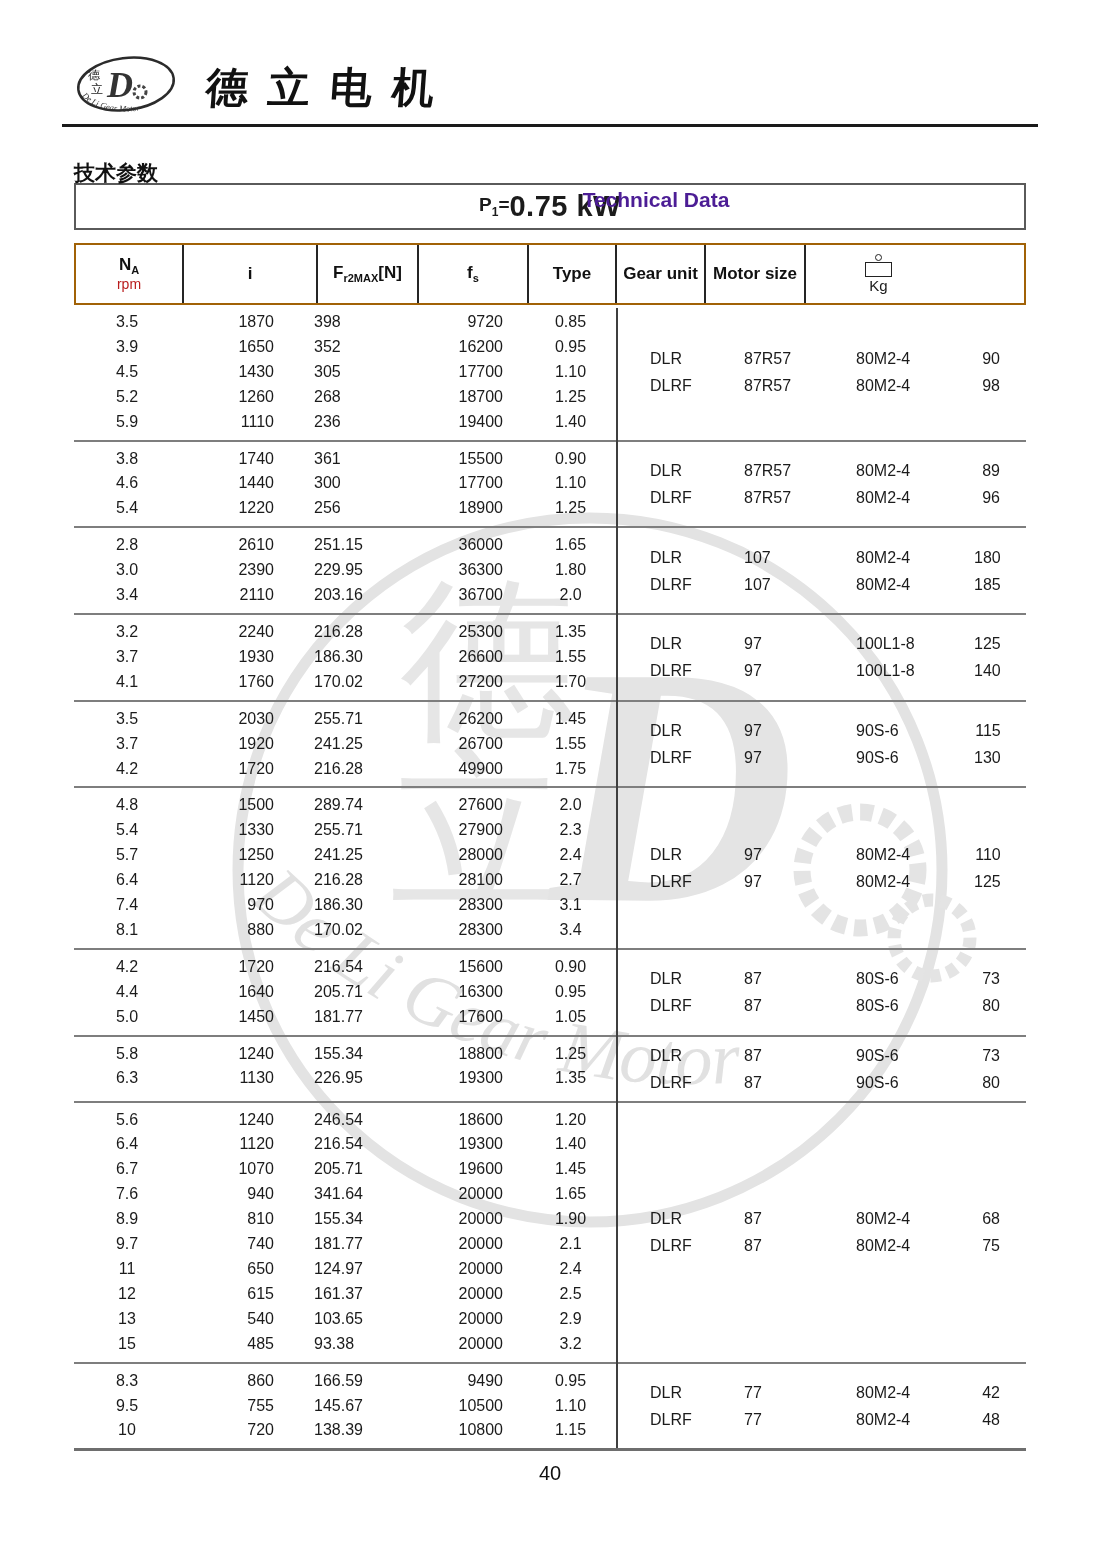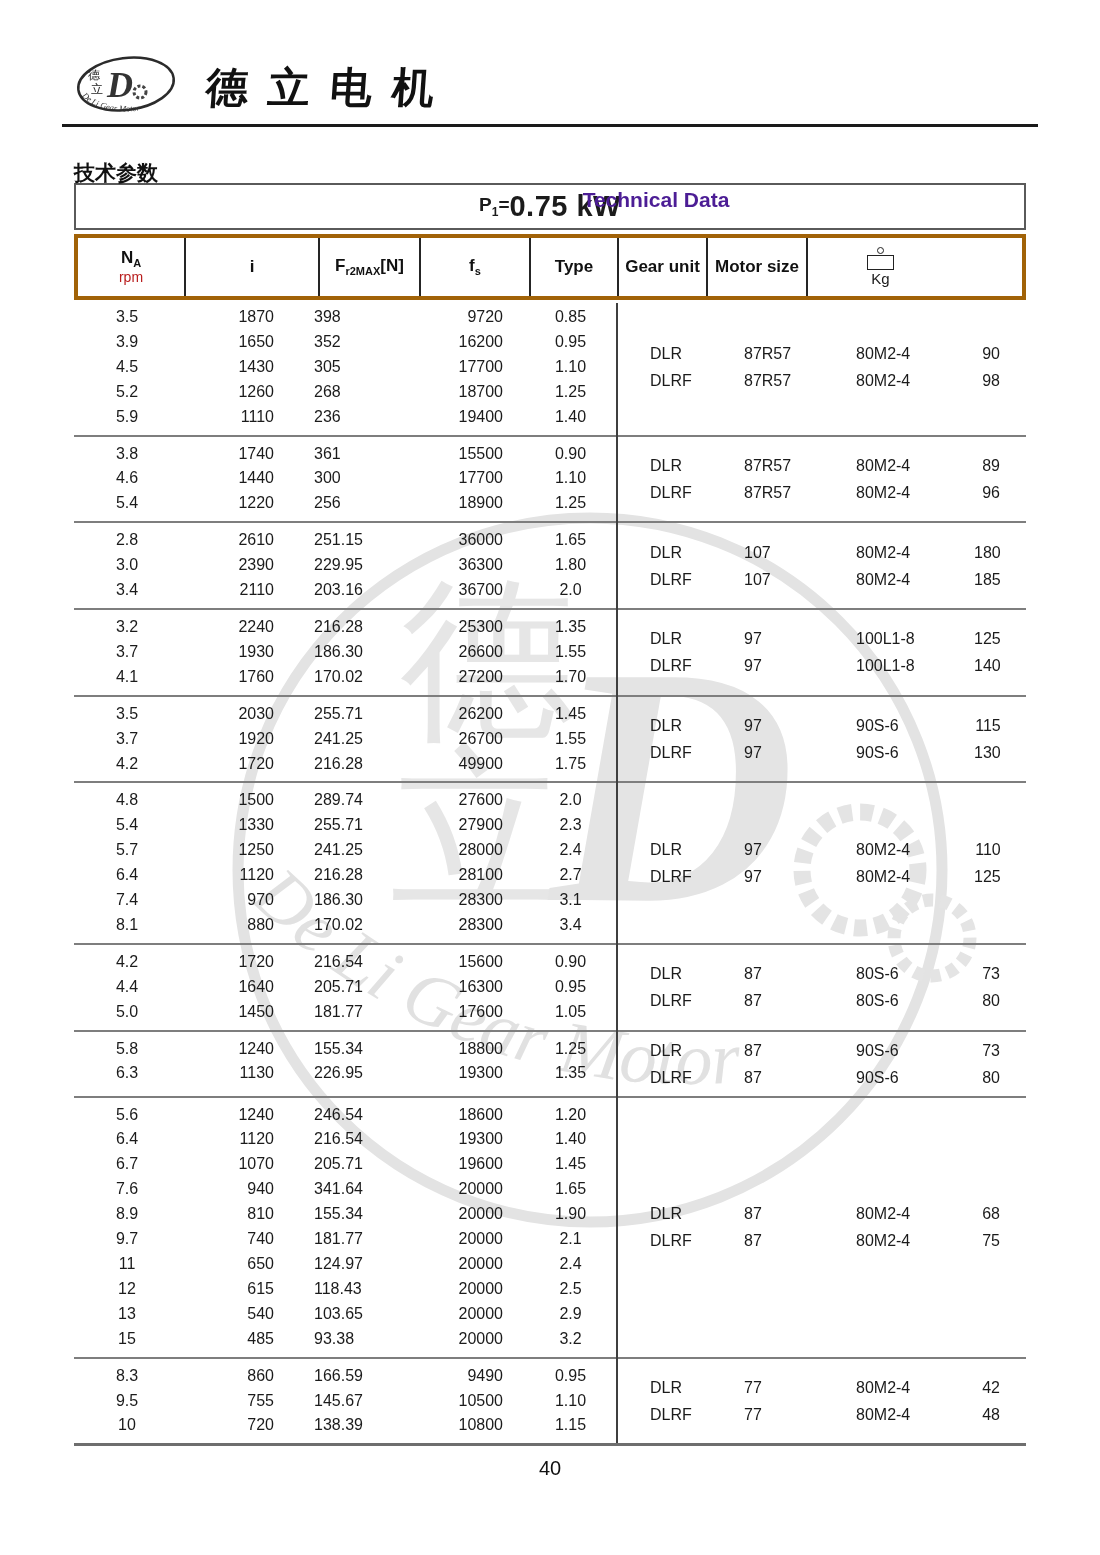--- a/index.html
+++ b/index.html
@@ -12,21 +12,21 @@
   .top-rule{height:3px;background:#1a1a1a;margin:0 -12px;}
   .section-row{position:relative;margin-top:16px;height:30px;}
   .sec-cn{position:absolute;left:0;top:16px;font-size:21px;font-weight:bold;color:#111;}
   .sec-en{position:absolute;left:582px;top:1px;transform:translateX(-50%);font-size:21px;font-weight:bold;color:#4c1d95;margin-top:44px;}
   
   .power-banner{margin-top:10px;height:43px;border:2px solid #5a5a5a;display:flex;align-items:center;justify-content:center;}
   .p-small{font-size:19px;font-weight:bold;}
   .p-small sub{font-size:12px;}
   .p-big{font-size:29px;font-weight:bold;letter-spacing:0.5px;}
   
-  .thead{margin-top:4px;border:4px solid #a16207;display:grid;grid-template-columns:106px 134px 101px 110px 88px 89px 100px 147px 1fr;height:58px;}
+  .thead{margin-top:13px;border:2px solid #a16207;display:grid;grid-template-columns:106px 134px 101px 110px 88px 89px 100px 147px 1fr;height:58px;}
   .hcell{border-left:2px solid #252525;display:flex;flex-direction:column;align-items:center;justify-content:center;line-height:1.12;}
   .hcell:first-child{border-left:none;}
   .h-main{font-size:17px;font-weight:bold;color:#111;}
   .h-main sub{font-size:11px;}
   .h-sub{font-size:14px;color:#b91c1c;}
   .kg-cell{justify-content:center;}
   .kg-icon{display:flex;flex-direction:column;align-items:center;}
   .knob{width:5px;height:5px;border:1.5px solid #222;border-radius:50%;}
   .plate{width:25px;height:13px;border:1.8px solid #222;margin-top:1px;}
   .kg-label{font-size:15px;margin-top:1px;}
@@ -523,21 +523,21 @@
           <div class="data-row">
             <div class="cell c0">11</div>
             <div class="cell c1">650</div>
             <div class="cell c2">124.97</div>
             <div class="cell c3">20000</div>
             <div class="cell c4">2.4</div>
           </div>
           <div class="data-row">
             <div class="cell c0">12</div>
             <div class="cell c1">615</div>
-            <div class="cell c2">118.43</div>
+            <div class="cell c2">161.37</div>
             <div class="cell c3">20000</div>
             <div class="cell c4">2.5</div>
           </div>
           <div class="data-row">
             <div class="cell c0">13</div>
             <div class="cell c1">540</div>
             <div class="cell c2">103.65</div>
             <div class="cell c3">20000</div>
             <div class="cell c4">2.9</div>
           </div>

